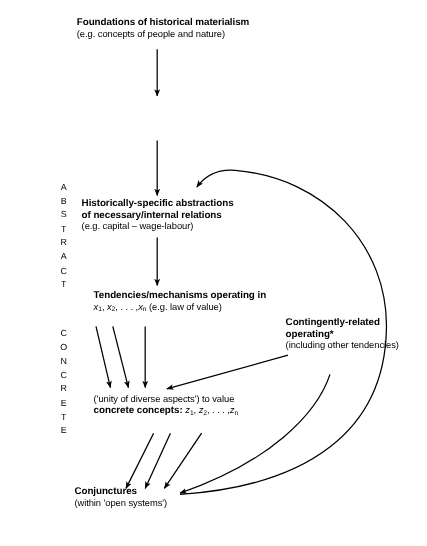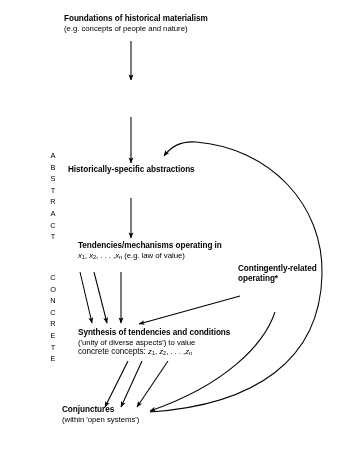--- a/index.html
+++ b/index.html
@@ -40,21 +40,21 @@
     letter-spacing: -0.05px;
     white-space: nowrap;
   }
   .t-mix {
     font-weight: normal;
     font-size: 7.8px;
     letter-spacing: -0.05px;
     white-space: nowrap;
   }
   .t-mix b {
-    font-weight: normal;
+    font-weight: bold;
     font-size: 8.2px;
   }
   .ital {
     font-style: italic;
   }
   sub {
     font-size: 5.6px;
     vertical-align: baseline;
     position: relative;
     top: 1.6px;
@@ -132,36 +132,38 @@
   </div>
 
   <div class="node" style="left:64px; top:14px;">
     <div class="t-bold">Foundations of historical materialism</div>
     <div class="t-reg">(e.g. concepts of people and nature)</div>
   </div>
 
 
   <div class="node" style="left:68px; top:165px;">
     <div class="t-bold">Historically-specific abstractions</div>
+    <div class="t-bold">of necessary/internal relations</div>
+    <div class="t-reg">(e.g. capital – wage-labour)</div>
   </div>
 
   <div class="node" style="left:78px; top:241px;">
     <div class="t-bold">Tendencies/mechanisms operating in</div>
     <div class="t-reg">
       <span class="ital">x</span><sub>1</sub><span>, </span><span class="ital">x</span><sub>2</sub><span>, </span><span>. . . ,</span><span class="ital">x</span><sub>n</sub><span> (e.g. law of value)</span>
     </div>
   </div>
 
   <div class="node" style="left:238px; top:264px;">
     <div class="t-bold">Contingently-related</div>
     <div class="t-bold">operating*</div>
+    <div class="t-reg">(including other tendencies)</div>
   </div>
 
   <div class="node" style="left:78px; top:328px;">
-    <div class="t-bold">Synthesis of tendencies and conditions</div>
     <div class="t-reg">('unity of diverse aspects') to value</div>
     <div class="t-mix">
       <b>concrete concepts: </b><span class="ital">z</span><sub>1</sub><span>, </span><span class="ital">z</span><sub>2</sub><span>, </span><span>. . . ,</span><span class="ital">z</span><sub>n</sub>
     </div>
   </div>
 
   <div class="node" style="left:62px; top:405px;">
     <div class="t-bold">Conjunctures</div>
     <div class="t-reg">(within 'open systems')</div>
   </div>

